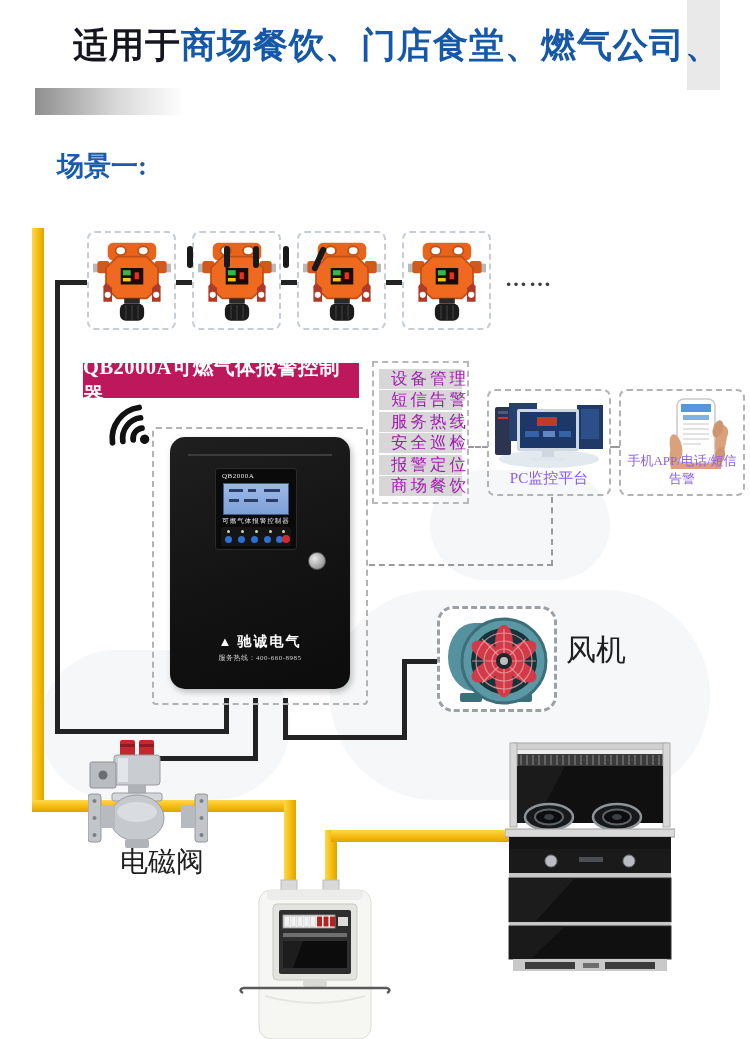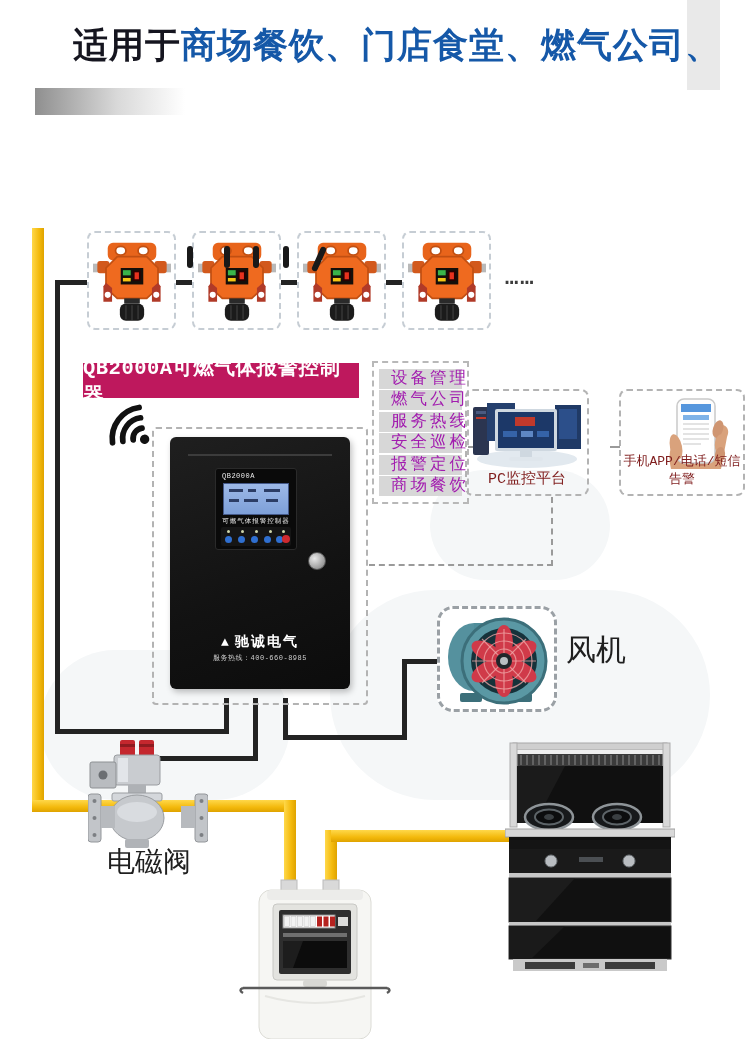--- a/index.html
+++ b/index.html
@@ -1,17 +1,17 @@
 <!DOCTYPE html>
 <html><head>
 <meta charset="utf-8">
 <style>
   html,body{margin:0;padding:0;background:#fff;}
   #stage{position:relative;width:750px;height:1039px;background:#ffffff;overflow:hidden;
-         font-family:Liberation Mono, monospace;}
+         font-family:Liberation Serif, serif;}
   .abs{position:absolute;}
 
   
   .cloud{position:absolute;background:#f5f7f8;border-radius:120px;z-index:0;}
 
   
   .corner-bar{position:absolute;left:687px;top:0;width:33px;height:90px;background:#e9e9e9;z-index:1;}
   .ribbon{position:absolute;left:35px;top:88px;width:150px;height:27px;z-index:1;
           background:linear-gradient(90deg,#8f8f8f,#d9d9d9 55%,rgba(255,255,255,0));}
   .title-line{position:absolute;z-index:2;font-weight:800;font-size:35px;letter-spacing:1px;color:#15151f;white-space:nowrap;}
@@ -35,21 +35,21 @@
   .det-dots{position:absolute;left:505px;top:266px;z-index:3;font-size:22px;font-weight:800;color:#3c3c3c;letter-spacing:2px;}
 
   
   .badge{position:absolute;left:83px;top:363px;width:276px;height:35px;background:#be185d;z-index:4;
          color:#fff;font-weight:800;font-size:20.5px;display:flex;align-items:center;justify-content:center;letter-spacing:.5px;}
   .wifi{position:absolute;left:102px;top:401px;width:50px;height:50px;z-index:4;transform:rotate(-8deg);}
 
   
   .panel-box{position:absolute;left:152px;top:427px;width:216px;height:278px;border:2px dashed #b3b3b3;border-radius:4px;z-index:3;box-sizing:border-box;}
   .panel{position:absolute;left:170px;top:437px;width:180px;height:252px;z-index:4;background:linear-gradient(160deg,#1f1f1f,#121212 60%,#0c0c0c);
-         border-radius:6px;box-shadow:2px 3px 6px rgba(0,0,0,.25);}
+         border-radius:15px;box-shadow:2px 3px 6px rgba(0,0,0,.25);}
   .panel .topline{position:absolute;left:18px;top:17px;width:144px;height:2px;background:#3c3c3c;}
   .bezel{position:absolute;left:45px;top:31px;width:80px;height:80px;background:#0a0a0a;border:1px solid #2a2a2a;border-radius:3px;}
   .bezel .model{position:absolute;left:6px;top:3px;font-size:7px;color:#e8e8e8;letter-spacing:.5px;}
   .lcd{position:absolute;left:7px;top:14px;width:64px;height:30px;background:linear-gradient(180deg,#9db9e8,#7d9fd8);border:1px solid #44598a;}
   .lcd i{position:absolute;height:3px;background:#2c3d66;}
   .bezel .ptitle{position:absolute;left:0;top:48px;width:100%;text-align:center;font-size:6.5px;color:#f0f0f0;letter-spacing:1px;}
   .keypad{position:absolute;left:5px;top:58px;width:70px;height:19px;background:#151515;border-radius:2px;}
   .keypad .led{position:absolute;top:3px;width:3px;height:3px;border-radius:50%;background:#cfd6aa;}
   .keypad .btn{position:absolute;top:9px;width:7px;height:7px;border-radius:50%;background:#2f6fd0;}
   .keypad .btn.red{background:#cf2a30;}
@@ -61,45 +61,46 @@
   .cable{position:absolute;top:246px;width:6px;height:22px;background:#191919;border-radius:3px;z-index:4;}
   .cable.curl{transform:rotate(24deg);height:26px;}
 
   
   .feature-box{position:absolute;left:372px;top:361px;width:97px;height:143px;border:2px dashed #b8b8b8;z-index:3;
                box-sizing:border-box;padding:6px 5px;display:flex;flex-direction:column;justify-content:space-between;}
   .feature-item{background:#d7d7d7;color:#a21caf;font-size:16.5px;font-weight:500;letter-spacing:3px;
                 padding:0 12px;line-height:20px;white-space:nowrap;}
 
   
-  .pc-box{position:absolute;left:465px;top:389px;width:124px;height:107px;border:2px dashed #b3b3b3;border-radius:8px;z-index:3;box-sizing:border-box;}
+  .pc-box{position:absolute;left:487px;top:389px;width:124px;height:107px;border:2px dashed #b3b3b3;border-radius:8px;z-index:3;box-sizing:border-box;}
   .phone-box{position:absolute;left:619px;top:389px;width:126px;height:107px;border:2px dashed #b3b3b3;border-radius:8px;z-index:3;box-sizing:border-box;}
-  .io-label{position:absolute;left:0;bottom:6px;width:100%;text-align:center;color:#7f1d1d;}
+  .io-label{position:absolute;left:0;bottom:6px;width:100%;text-align:center;color:#8b5cf6;}
 
   
   .fan-box{position:absolute;left:437px;top:606px;width:120px;height:106px;border:3px dashed #9aa0a5;border-radius:16px;z-index:3;box-sizing:border-box;background:#fff;}
   .fan-label{position:absolute;left:566px;top:630px;font-size:30px;color:#1f1f1f;font-weight:500;z-index:3;}
 
   
-  .valve-label{position:absolute;left:107px;top:843px;font-size:28px;color:#1f1f1f;font-weight:500;z-index:4;}
+  .valve-label{position:absolute;left:120px;top:843px;font-size:28px;color:#1f1f1f;font-weight:500;z-index:4;}
 
   svg{display:block;}
 </style>
 </head>
 <body>
 
 <div id="stage">
 
   <div class="cloud" style="left:330px;top:590px;width:380px;height:210px;"></div>
   <div class="cloud" style="left:40px;top:650px;width:250px;height:150px;"></div>
   <div class="cloud" style="left:430px;top:470px;width:180px;height:110px;"></div>
 
   <div class="corner-bar"></div>
   <div class="ribbon"></div>
   <div class="title-line" style="left:73px;top:22px;"><span>适用于</span><span class="hl">商场餐饮、门店食堂、燃气公司、</span></div>
+  <div class="scene-label">场景一:</div>
 
   <div class="pipe v" style="left:32px;top:228px;height:584px;"></div>
   <div class="pipe h" style="left:32px;top:800px;width:264px;"></div>
   <div class="pipe v" style="left:284px;top:800px;height:90px;"></div>
   <div class="pipe v" style="left:325px;top:830px;height:60px;"></div>
   <div class="pipe h" style="left:331px;top:830px;width:184px;"></div>
 
   <div class="wire" style="left:55px;top:280px;width:33px;height:5px;"></div>
   <div class="wire" style="left:176px;top:280px;width:17px;height:5px;"></div>
   <div class="wire" style="left:281px;top:280px;width:17px;height:5px;"></div>
@@ -275,21 +276,21 @@
     <div class="hotline">服务热线：400-660-8985</div>
   </div>
   <div class="cable" style="left:187px;"></div>
   <div class="cable" style="left:224px;"></div>
   <div class="cable" style="left:253px;"></div>
   <div class="cable" style="left:283px;"></div>
   <div class="cable curl" style="left:316px;"></div>
 
   <div class="feature-box">
       <div class="feature-item">设备管理</div>
-      <div class="feature-item">燃气公司</div>
+      <div class="feature-item">短信告警</div>
       <div class="feature-item">服务热线</div>
       <div class="feature-item">安全巡检</div>
       <div class="feature-item">报警定位</div>
       <div class="feature-item">商场餐饮</div>
     </div>
 
   <div class="pc-box">
     <svg width="120" height="72" viewBox="0 0 120 72" style="margin:6px auto 0;">
       <ellipse cx="60" cy="62" rx="50" ry="9" fill="#e2e9ef"></ellipse>
       <rect x="6" y="10" width="16" height="48" rx="2" fill="#2b3550"></rect>

